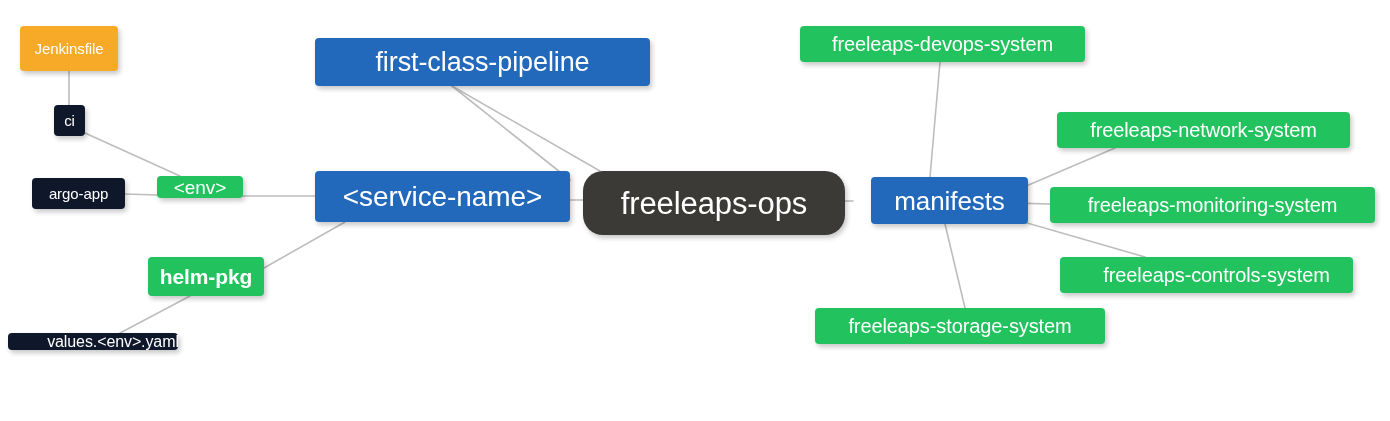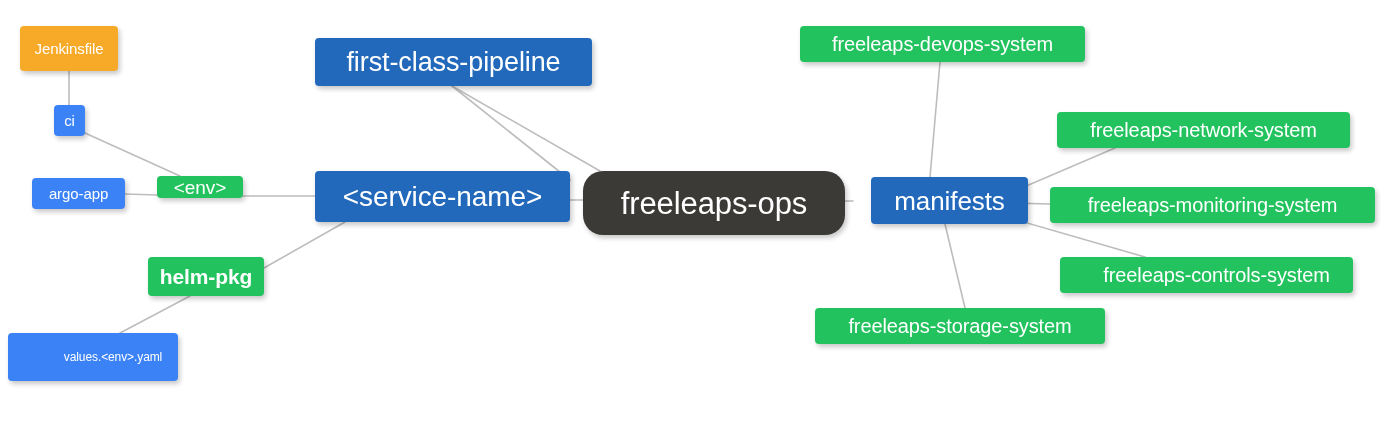--- a/index.html
+++ b/index.html
@@ -37,21 +37,21 @@
     white-space: nowrap;
     line-height: 1;
     letter-spacing: -0.1px;
     box-shadow: 2px 3px 5px rgba(0,0,0,0.22);
     user-select: none;
   }
   .n-root   { background: #3c3a36; }
   .n-blue   { background: #2269bb; }
   .n-green  { background: #22c35e; }
   .n-orange { background: #f7a928; }
-  .n-red    { background: #3b82f6; }
+  .n-red    { background: #0f172a; }
 </style>
 </head>
 <body>
 
 <div id="canvas">
   <svg id="edges" viewBox="0 0 1390 421" xmlns="http://www.w3.org/2000/svg">
       <line x1="69" y1="57" x2="69" y2="105" stroke="#bdbdbd" stroke-width="1.6" stroke-linecap="round"></line>
       <line x1="85" y1="133" x2="180" y2="176" stroke="#bdbdbd" stroke-width="1.6" stroke-linecap="round"></line>
       <line x1="125" y1="194" x2="157" y2="195" stroke="#bdbdbd" stroke-width="1.6" stroke-linecap="round"></line>
       <line x1="243" y1="196" x2="315" y2="196" stroke="#bdbdbd" stroke-width="1.6" stroke-linecap="round"></line>
@@ -66,22 +66,22 @@
       <line x1="1010" y1="203" x2="1050" y2="204" stroke="#bdbdbd" stroke-width="1.6" stroke-linecap="round"></line>
       <line x1="1010" y1="218" x2="1145" y2="257" stroke="#bdbdbd" stroke-width="1.6" stroke-linecap="round"></line>
       <line x1="945" y1="224" x2="965" y2="308" stroke="#bdbdbd" stroke-width="1.6" stroke-linecap="round"></line>
     </svg>
   <div id="node-layer">
       <div class="node n-orange" style="left: 20px; top: 26px; width: 98px; height: 45px; font-size: 15px;">Jenkinsfile</div>
       <div class="node n-red" style="left: 54px; top: 105px; width: 31px; height: 31px; font-size: 15px;">ci</div>
       <div class="node n-red" style="left: 32px; top: 178px; width: 93px; height: 31px; font-size: 15px; text-align: center;">argo-app</div>
       <div class="node n-green" style="left: 157px; top: 176px; width: 86px; height: 22px; font-size: 19px;">&lt;env&gt;</div>
       <div class="node n-green" style="left: 148px; top: 257px; width: 116px; height: 39px; font-size: 21px; font-weight: bold;">helm-pkg</div>
-      <div class="node n-red" style="left: 8px; top: 333px; width: 170px; height: 48px; font-size: 12px; padding-left: 40px;">values.&lt;env&gt;.yaml</div>
-      <div class="node n-blue" style="left: 315px; top: 38px; width: 277px; height: 48px; font-size: 27px;">first-class-pipeline</div>
+      <div class="node n-red" style="left: 8px; top: 333px; width: 170px; height: 17px; font-size: 16px; padding-left: 40px;">values.&lt;env&gt;.yaml</div>
+      <div class="node n-blue" style="left: 315px; top: 38px; width: 335px; height: 48px; font-size: 27px;">first-class-pipeline</div>
       <div class="node n-blue" style="left: 315px; top: 171px; width: 255px; height: 51px; font-size: 28px;">&lt;service-name&gt;</div>
       <div class="node n-root" style="left: 583px; top: 171px; width: 262px; height: 64px; font-size: 31px; border-radius: 20px;">freeleaps-ops</div>
       <div class="node n-blue" style="left: 853px; top: 177px; width: 157px; height: 47px; font-size: 26px; margin-left: 18px;">manifests</div>
       <div class="node n-green" style="left: 800px; top: 26px; width: 285px; height: 36px; font-size: 20px;">freeleaps-devops-system</div>
       <div class="node n-green" style="left: 1057px; top: 112px; width: 293px; height: 36px; font-size: 20px;">freeleaps-network-system</div>
       <div class="node n-green" style="left: 1050px; top: 187px; width: 325px; height: 36px; font-size: 20px;">freeleaps-monitoring-system</div>
       <div class="node n-green" style="left: 1060px; top: 257px; width: 293px; height: 36px; font-size: 20px; padding-left: 20px;">freeleaps-controls-system</div>
       <div class="node n-green" style="left: 815px; top: 308px; width: 290px; height: 36px; font-size: 20px;">freeleaps-storage-system</div>
     </div>
 </div>

